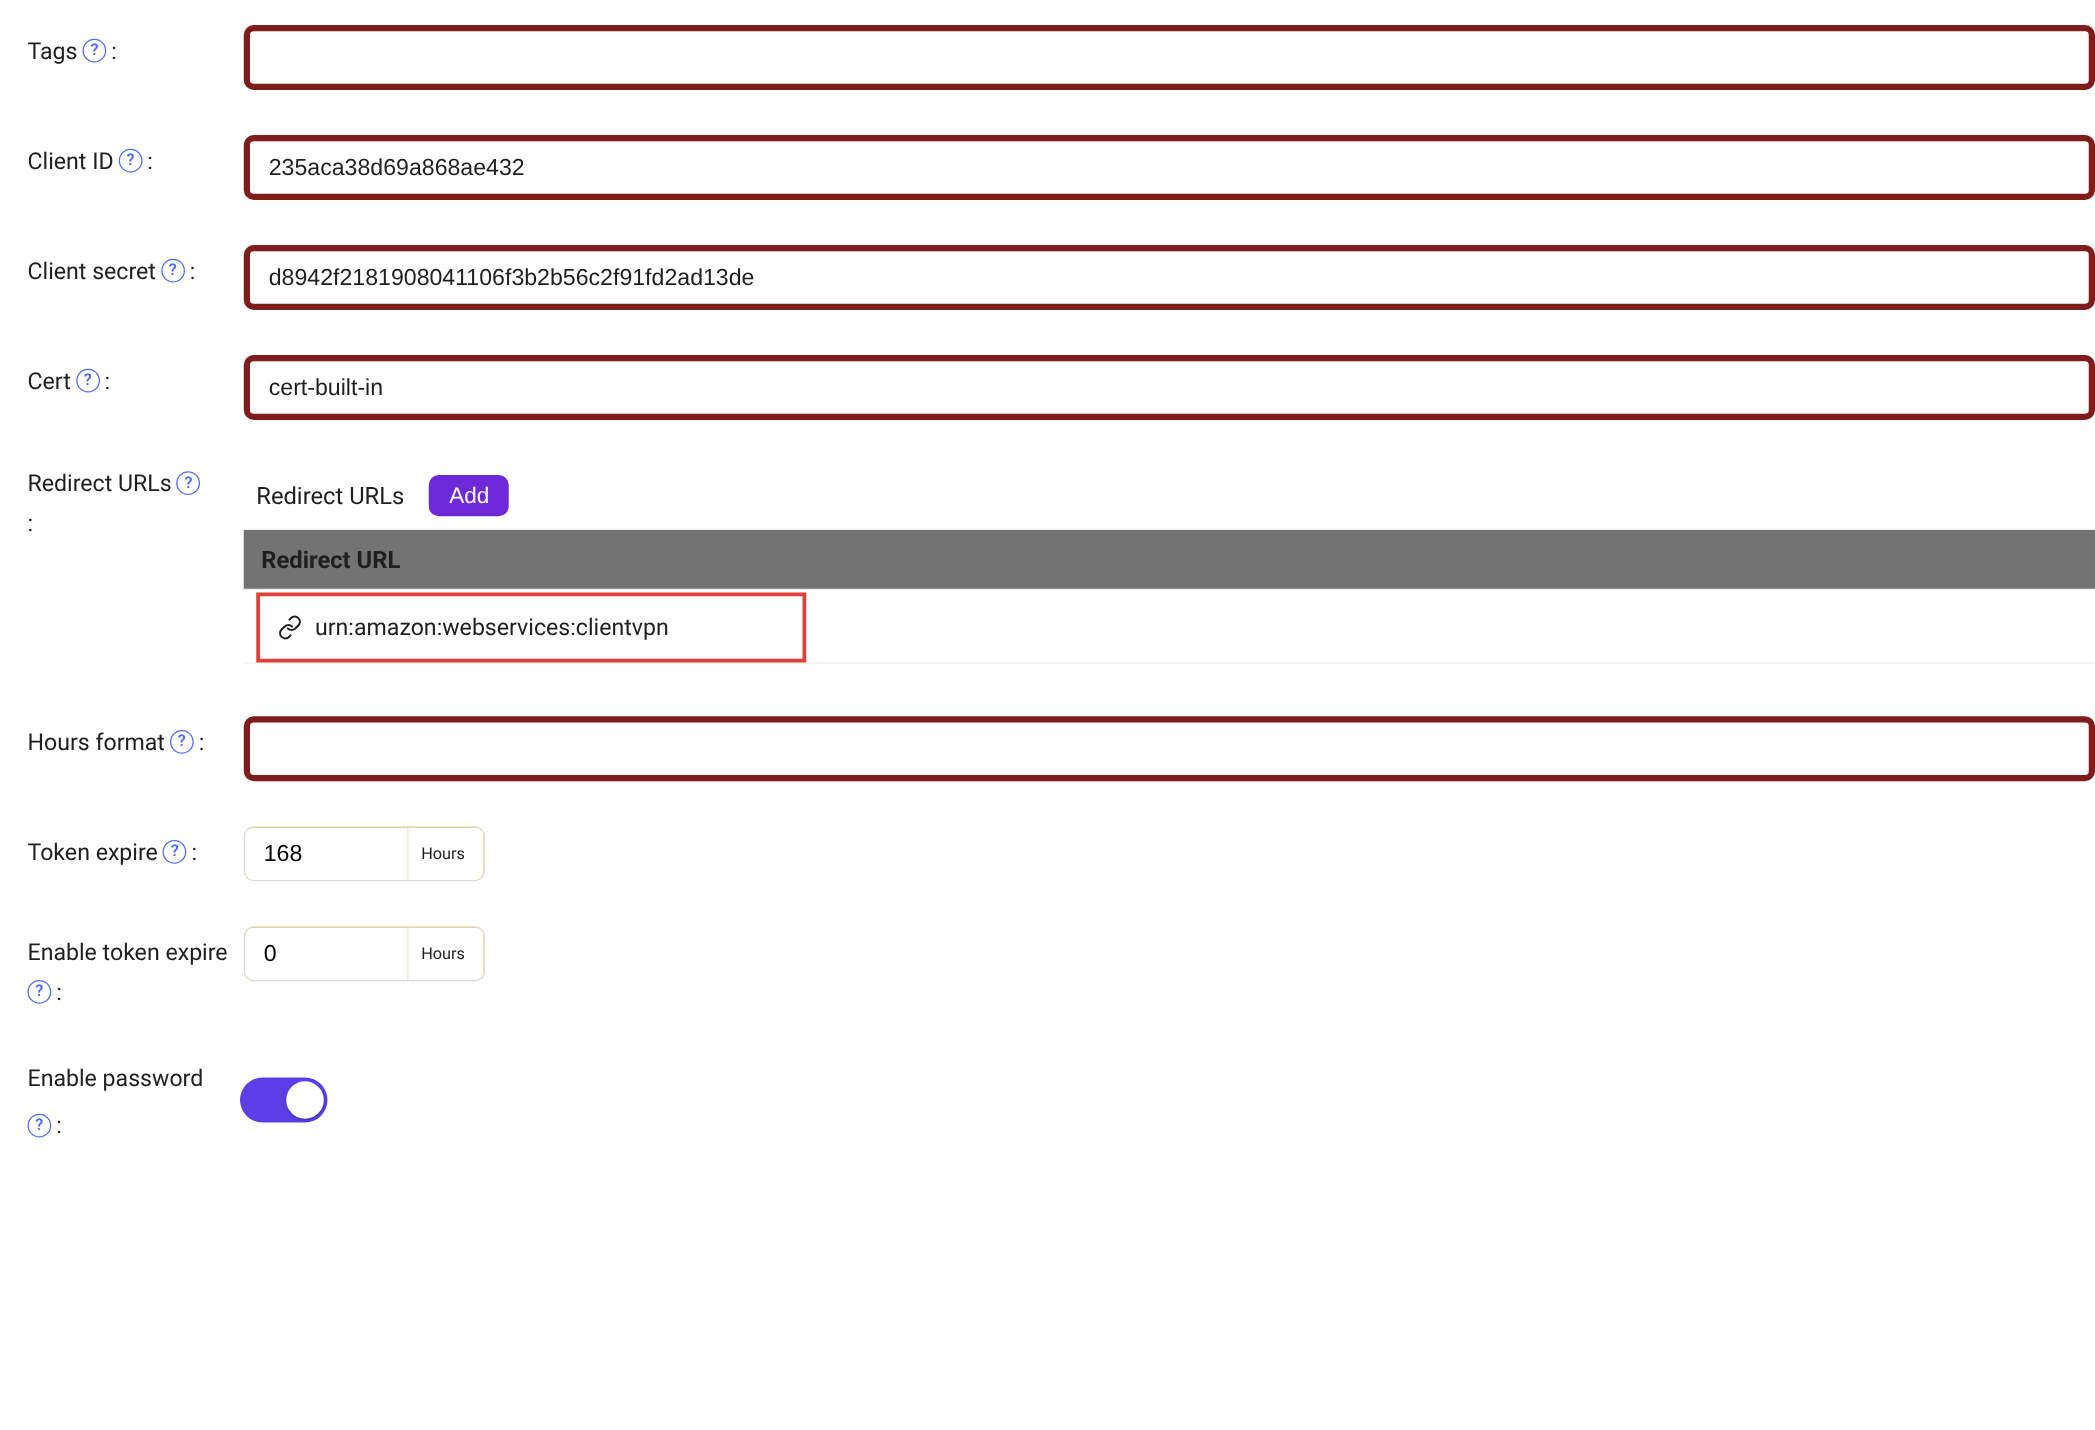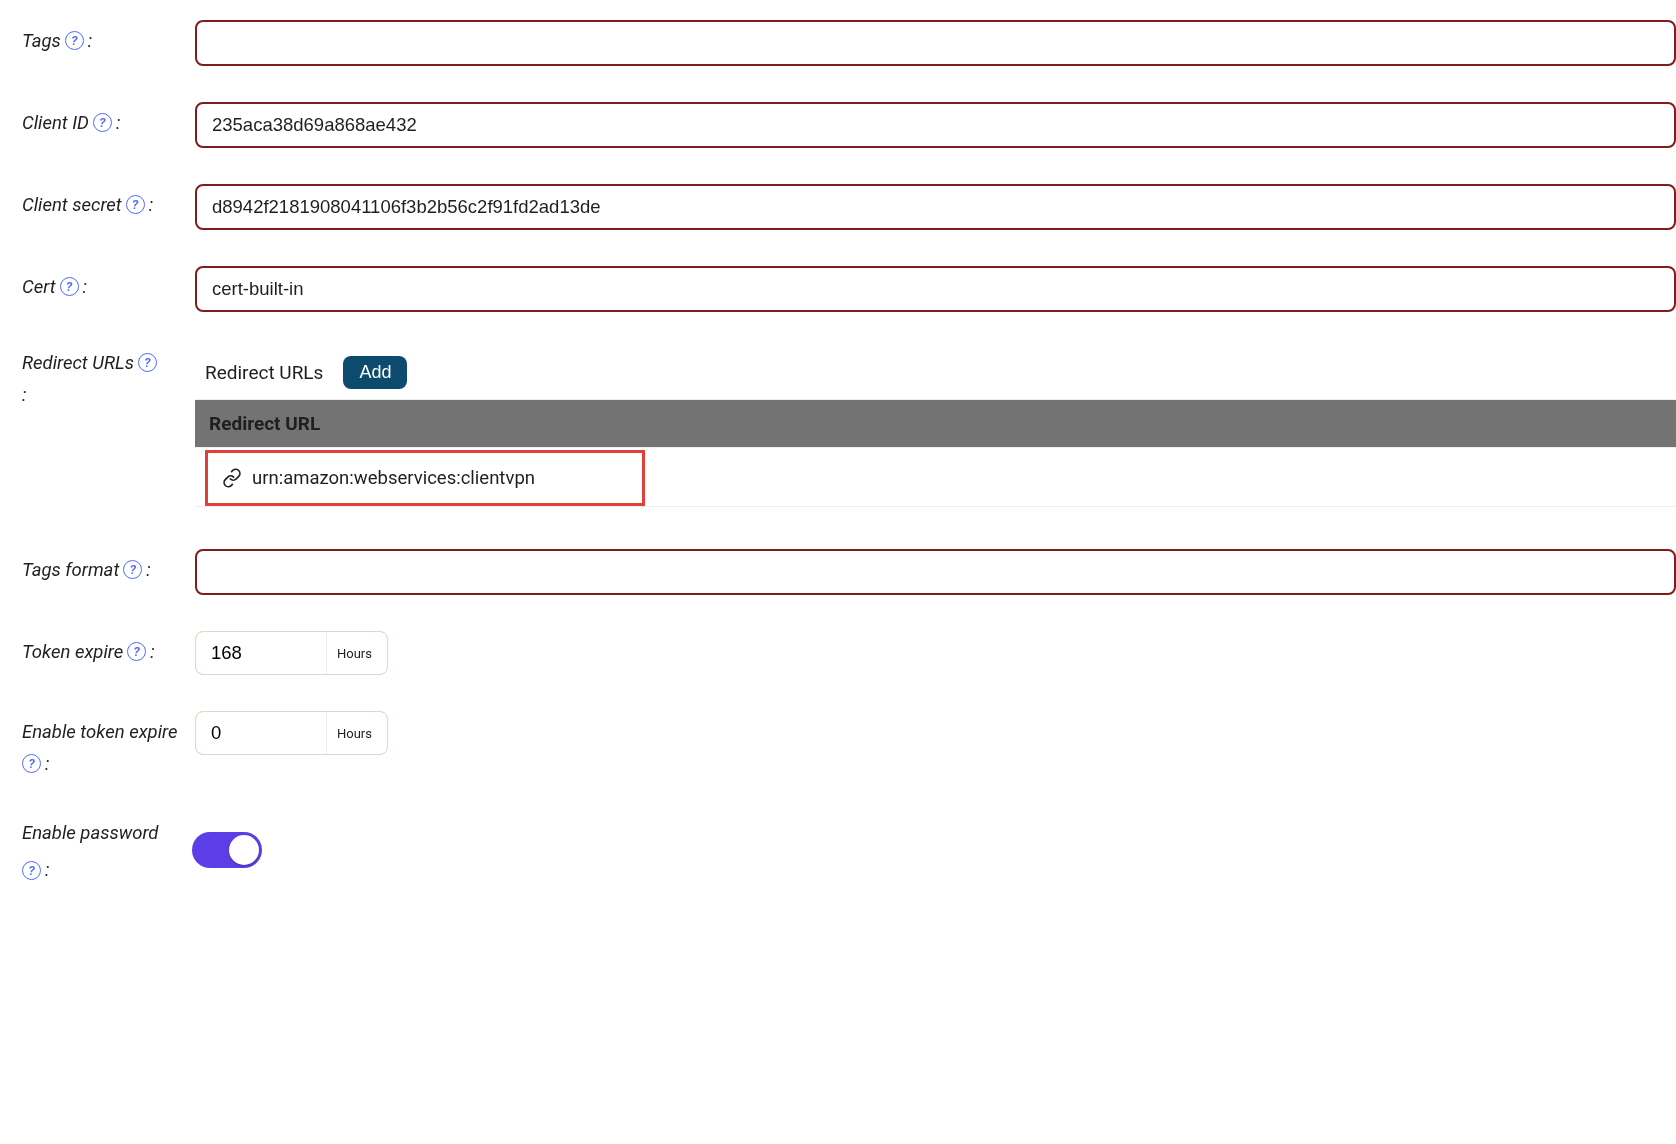--- a/index.html
+++ b/index.html
@@ -19,30 +19,29 @@
   }
   .label-col {
     width: 173px;
     flex-shrink: 0;
     padding-top: 8px;
     display: flex;
     flex-wrap: wrap;
     align-items: center;
     gap: 4px;
     line-height: 1.5;
-    font-style: italic;
   }
   .label-col.narrow-wrap { width: 173px; }
   .input-col {
     flex: 1;
     min-width: 0;
   }
   .text-input {
     width: 100%;
-    border: 2px solid #7f1d1d;
+    border: 5px solid #7f1d1d;
     border-radius: 8px;
     padding: 10px 15px;
     font-size: 18.5px;
     background: #fff;
     color: #1f1f1f;
     outline: none;
   }
   .num-group {
     display: inline-flex;
     align-items: stretch;
@@ -87,21 +86,21 @@
   .redirect-block .section-head {
     display: flex;
     align-items: center;
     gap: 20px;
     padding: 8px 10px 10px 10px;
   }
   .section-title {
     font-size: 19px;
   }
   .btn-add {
-    background: #0c4a6e;
+    background: #6d28d9;
     color: #fff;
     border: none;
     border-radius: 8px;
     padding: 6px 16px;
     font-size: 18px;
     cursor: pointer;
   }
   .table {
     border-top: 1px solid #eee;
   }
@@ -214,21 +213,21 @@
           </span>
           <span>urn:amazon:webservices:clientvpn</span>
         </div>
       </div>
     </div>
   </div>
 </div>
 
 <div class="form-row">
   <div class="label-col">
-    <span>Tags format</span>
+    <span>Hours format</span>
     <span class="help-icon">?</span>
     <span>:</span>
   </div>
   <div class="input-col">
     <input class="text-input" type="text" value="" style="">
   </div>
 </div>
 
 <div class="form-row">
   <div class="label-col">

